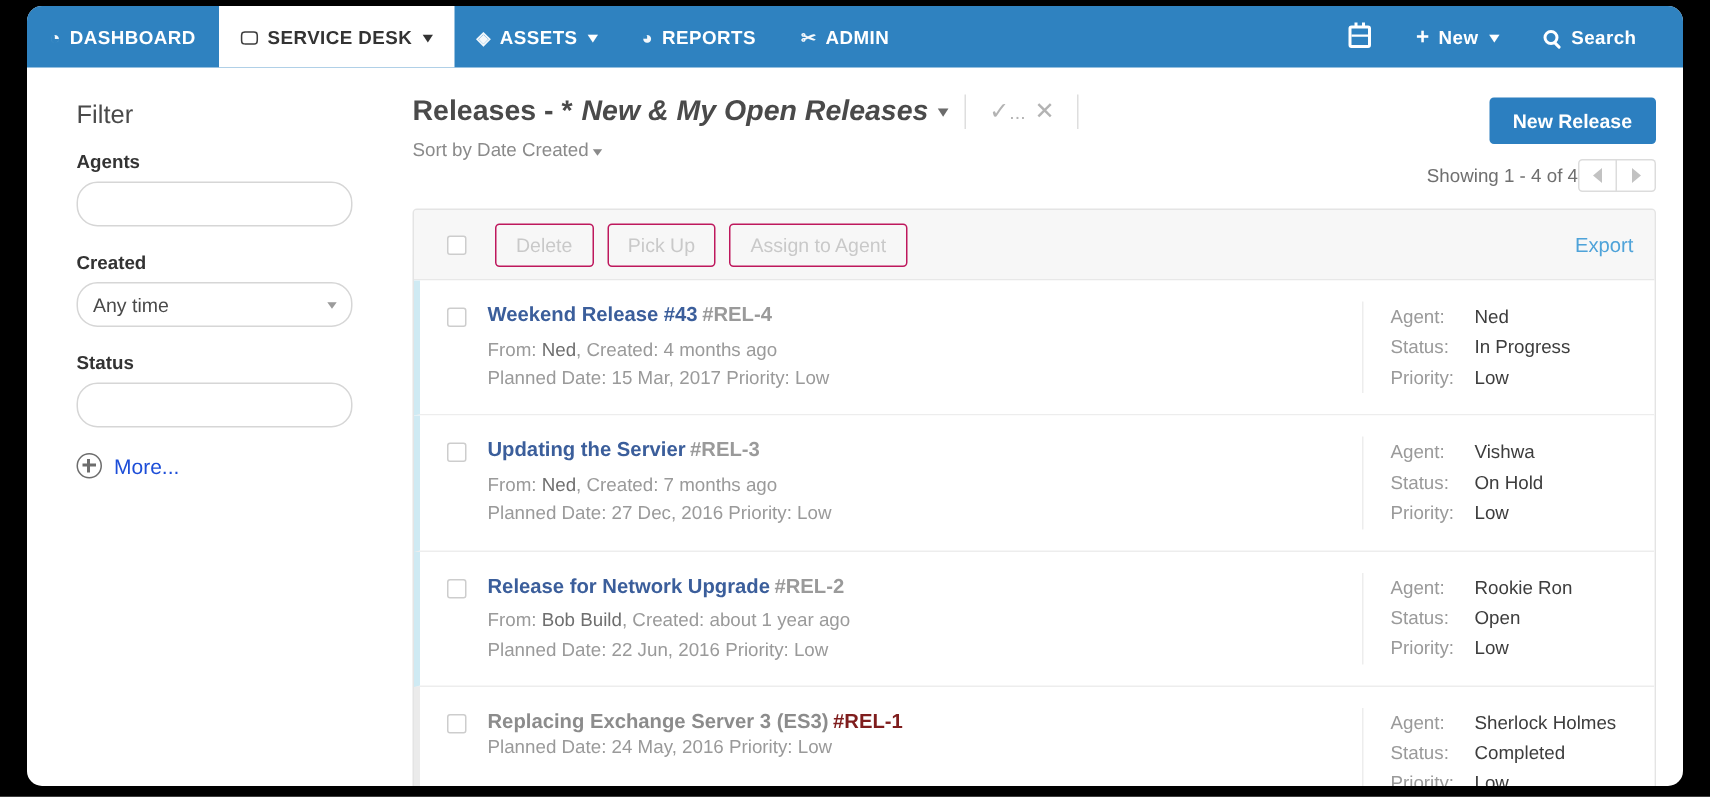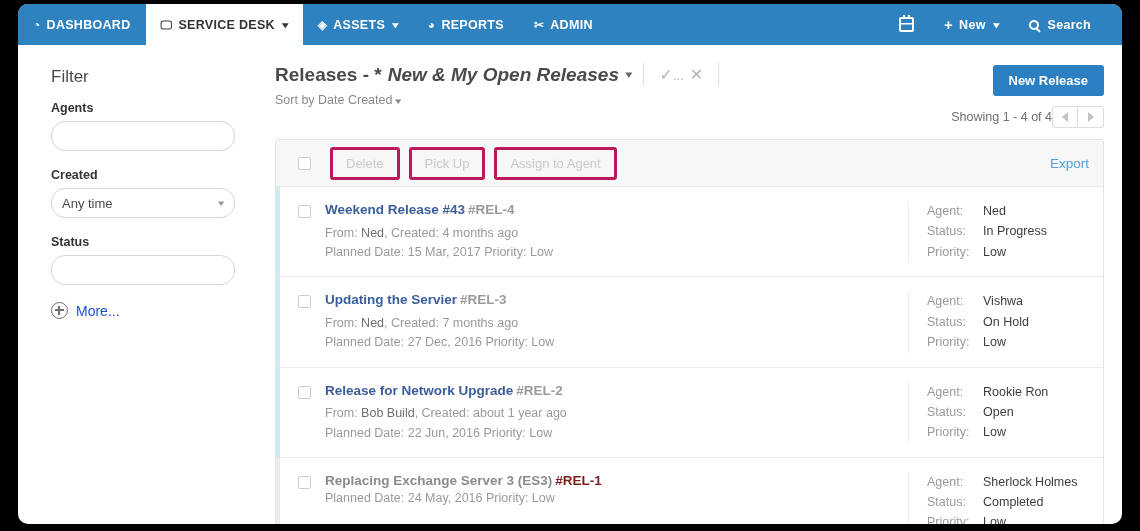--- a/index.html
+++ b/index.html
@@ -256,21 +256,21 @@
     border-radius: 2px;
     background: #fff;
     flex: none;
     cursor: pointer;
   }
   .tb-btns { display: flex; gap: 9px; margin-left: 19px; }
   .btn-ghost {
     font-size: 13px;
     color: #c9c9c9;
     background: #f7f7f7;
-    border: 3px solid #be185d;
+    border: 1px solid #be185d;
     border-radius: 3px;
     padding: 6px 13px;
     cursor: default;
   }
   .export-link {
     margin-left: auto;
     color: #4fa3d9;
     font-size: 13.5px;
     cursor: pointer;
   }

